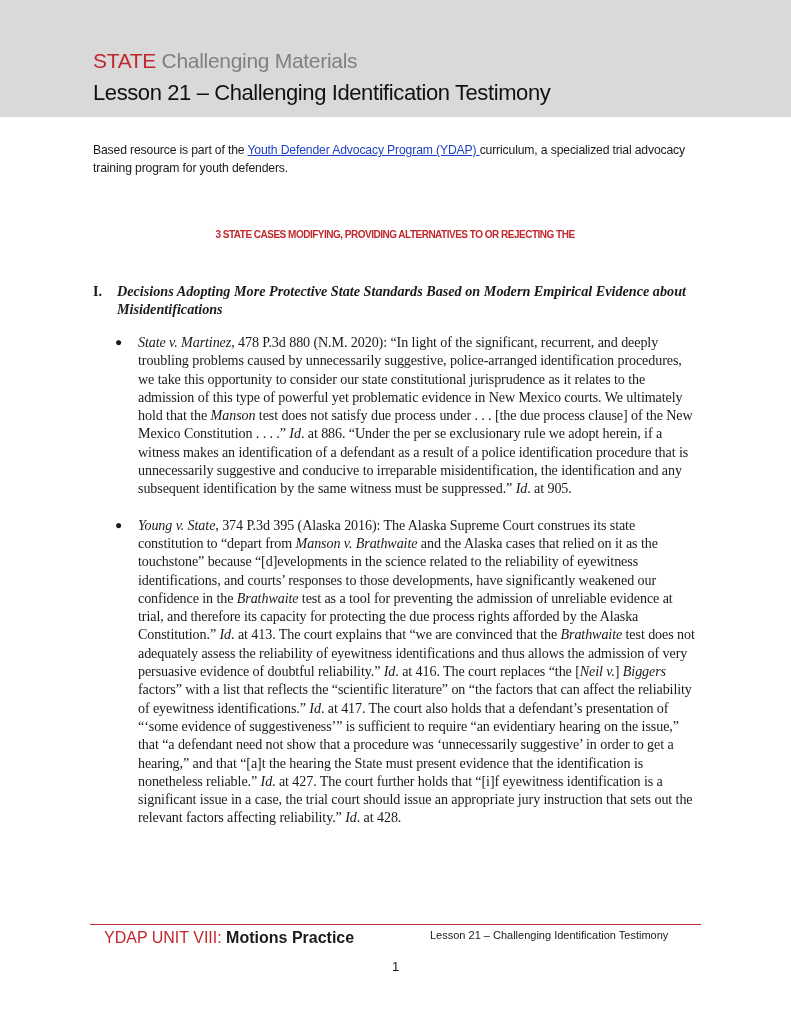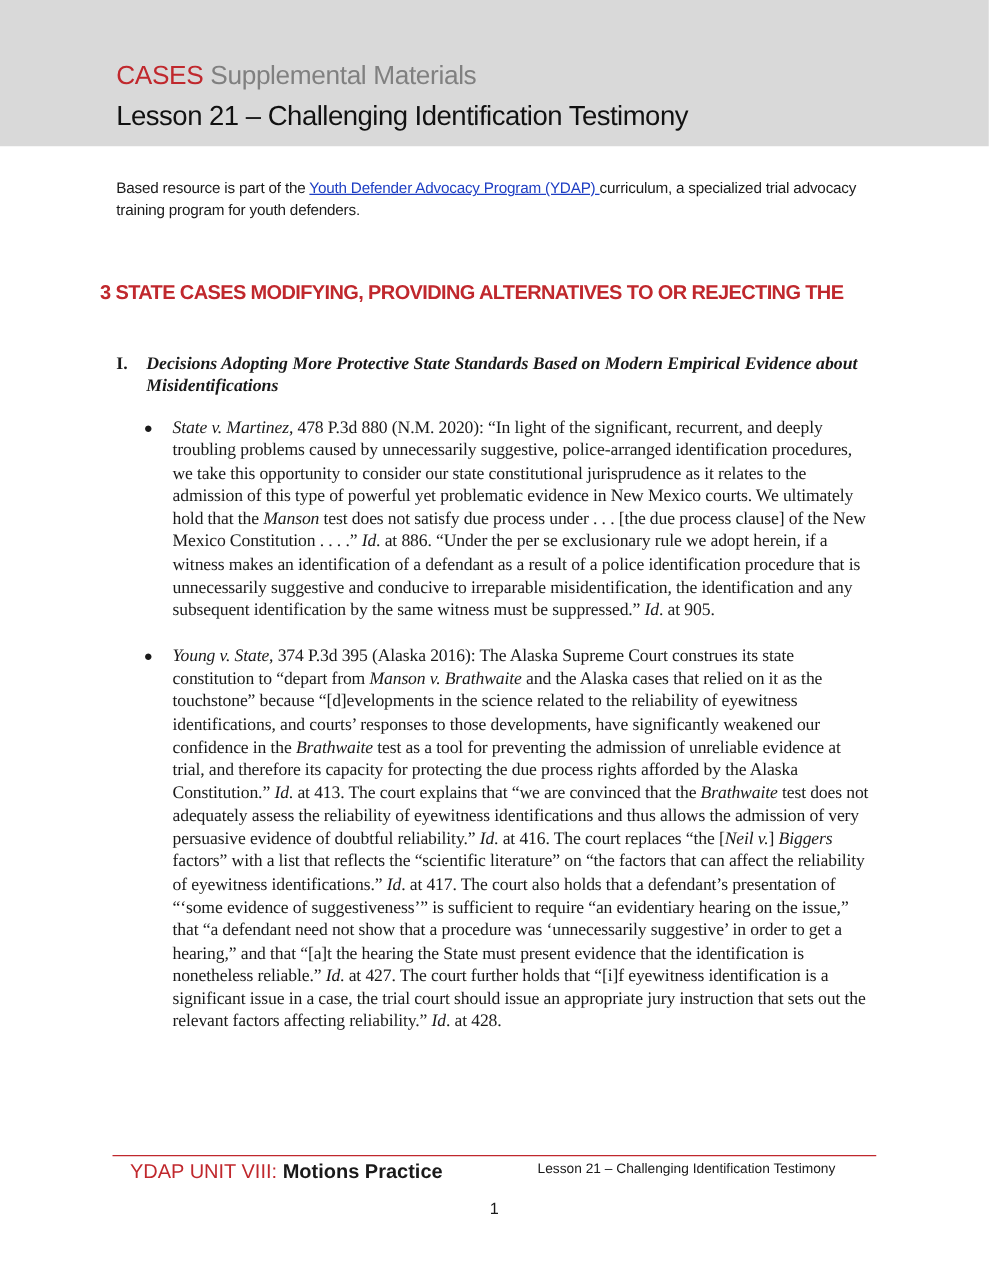--- a/index.html
+++ b/index.html
@@ -20,22 +20,22 @@
       position: absolute; left: 93px; top: 80px; font-family: "Liberation Sans", sans-serif;
       font-size: 22px; color: #111; letter-spacing: -0.4px; white-space: nowrap;
     }
     .intro {
       position: absolute; left: 93px; top: 141px; width: 600px;
       font-family: "Liberation Sans", sans-serif; font-size: 12.2px; line-height: 18px; color: #1a1a1a;
       letter-spacing: -0.15px;
     }
     .intro a { color: #1f3fc4; }
     .section-title {
-      position: absolute; left: 80px; top: 224px; width: 630px; 
-      font-family: "Liberation Sans", sans-serif; font-weight: bold; font-size: 16px;
+      position: absolute; left: 80px; top: 224px; width: 630px; text-align: center;
+      font-family: "Liberation Sans", sans-serif; font-weight: bold; font-size: 10px;
       line-height: 22px; color: #c0282d; letter-spacing: -0.5px;
     }
     .section-title i { font-style: italic; }
     .heading {
       position: absolute; left: 93px; top: 282px; width: 600px;
       font-family: "Liberation Serif", serif; font-weight: bold; font-size: 14.2px; line-height: 18px;
     }
     .heading .num { position: absolute; left: 0; top: 0; }
     .heading .text { margin-left: 24px; font-style: italic; display: block; }
     ul.cases { position: absolute; left: 113px; top: 333px; width: 586px; margin: 0; padding: 0; list-style: none; }
@@ -58,21 +58,21 @@
     }
     .page-num {
       position: absolute; left: 0; width: 791px; top: 959px; text-align: center;
       font-family: "Liberation Sans", sans-serif; font-size: 13px; color: #1a1a1a;
     }
   </style>
 </head>
 <body>
 
 <div class="banner">
-  <div class="line1"><span class="brand">CASES</span><span class="sub"> Supplemental Materials</span></div>
+  <div class="line1"><span class="brand">STATE</span><span class="sub"> Challenging Materials</span></div>
   <div class="line2">Lesson 21 – Challenging Identification Testimony</div>
 </div>
 
 <div class="intro"><span>Based resource is part of the </span><a href="#">Youth Defender Advocacy Program (YDAP) </a><span>curriculum, a specialized trial advocacy training program for youth defenders.</span></div>
 
 <div class="section-title">
   <div>3 STATE CASES MODIFYING, PROVIDING ALTERNATIVES TO OR REJECTING THE</div>
 </div>
 
 <div class="heading">

